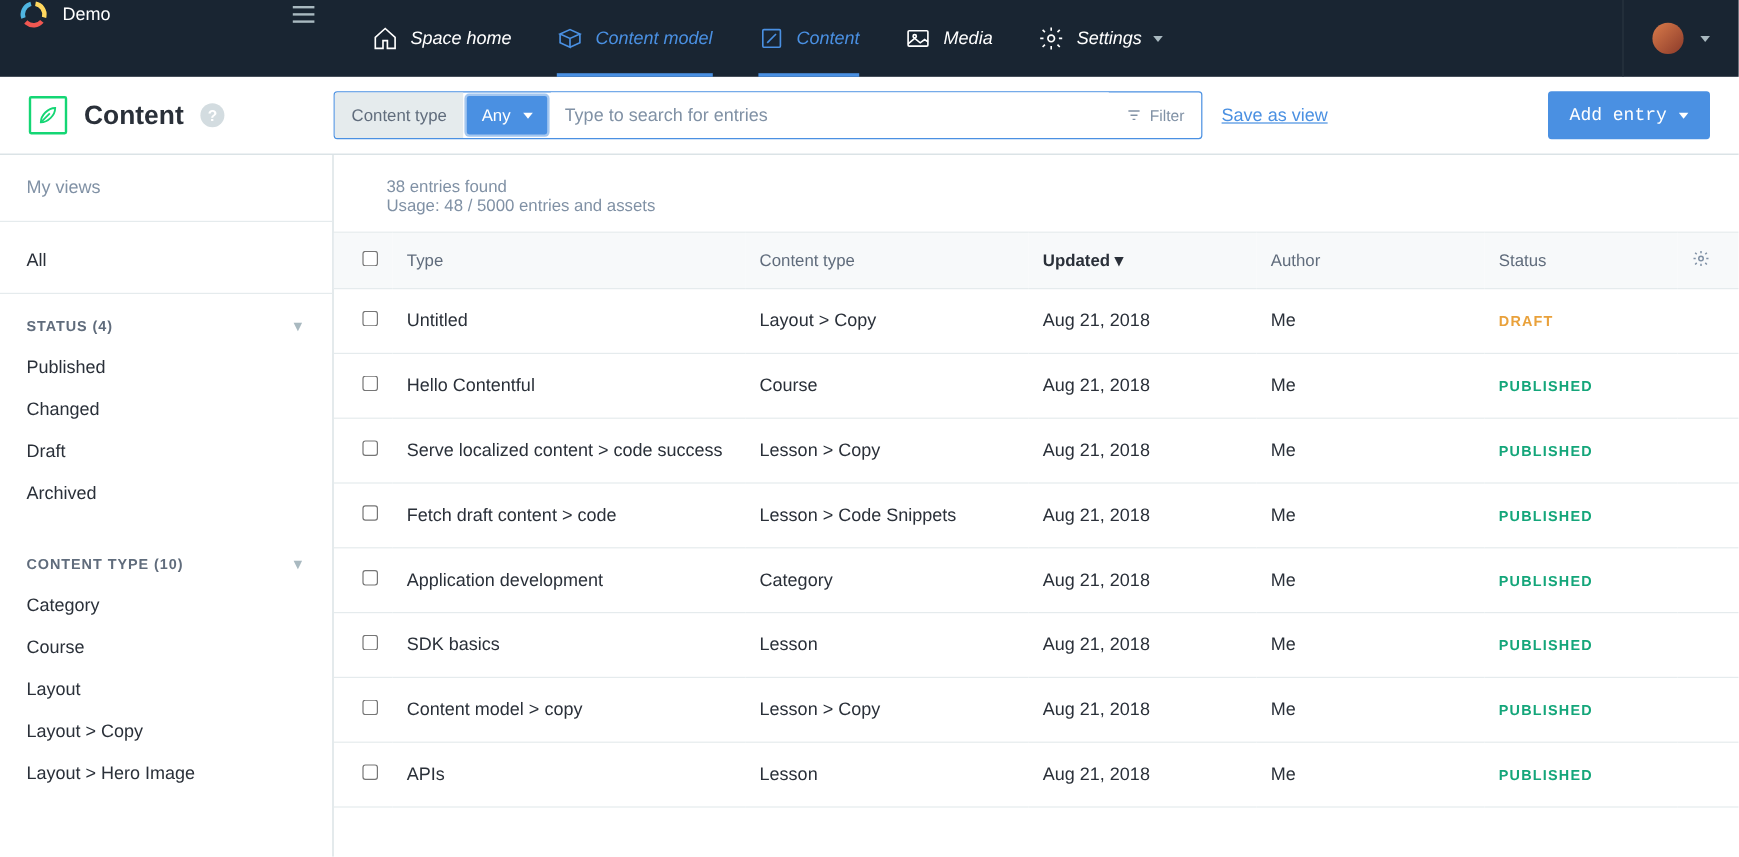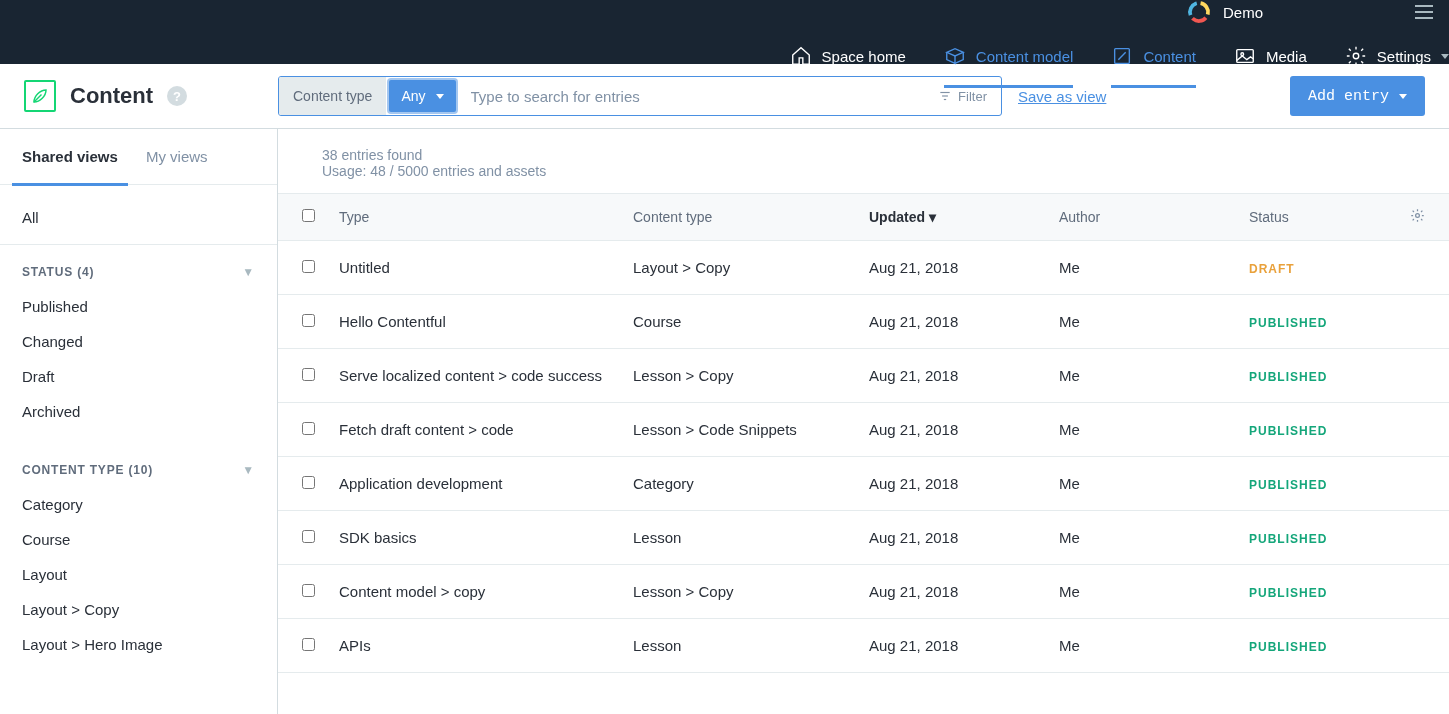--- a/index.html
+++ b/index.html
@@ -1,28 +1,28 @@
 <!DOCTYPE html>
 <html><head>
 <meta charset="utf-8">
 <style>
 * { box-sizing: border-box; margin: 0; padding: 0; }
 body { font-family: -apple-system, BlinkMacSystemFont, "Segoe UI", Helvetica, Arial, sans-serif; font-size: 14px; color: #2a3039; background: #fff; width: 1449px; height: 714px; overflow: hidden; }
 
 
-.navbar { background: #192532; height: 64px; display: flex; align-items: flex-end; color: #fff; flex-direction: column; }
+.navbar { background: #192532; height: 64px; display: flex; align-items: flex-start; color: #fff; }
 .navbar-left { width: 278px; display: flex; align-items: center; padding: 0 16px; justify-content: space-between; }
 .logo-wrap { display: flex; align-items: center; gap: 12px; }
 .logo { width: 24px; height: 24px; }
 .space-name { font-size: 15px; font-weight: 500; }
 .hamburger { width: 18px; height: 14px; display: flex; flex-direction: column; justify-content: space-between; cursor: pointer; }
 .hamburger span { display: block; height: 2px; background: #a9b9c0; }
 
 .nav-items { display: flex; align-items: center; height: 100%; padding-left: 32px; gap: 38px; flex: 1; }
-.nav-item { display: flex; align-items: center; gap: 10px; height: 64px; color: #fff; font-size: 15px; cursor: pointer; position: relative; }
+.nav-item { display: flex; align-items: center; gap: 10px; height: 64px; color: #fff; font-size: 15px; cursor: pointer; position: relative; font-style: italic; }
 .nav-item.active { color: #4a90e2; }
 .nav-item.active::after { content: ""; position: absolute; bottom: 0; left: 0; right: 0; height: 3px; background: #4a90e2; }
 .nav-icon { width: 22px; height: 22px; flex-shrink: 0; }
 
 .navbar-right { display: flex; align-items: center; gap: 14px; padding: 0 24px; height: 100%; border-left: 1px solid #2a3642; }
 .avatar { width: 26px; height: 26px; border-radius: 50%; background: linear-gradient(135deg, #d97b4a, #8b3a2a); }
 .caret-down { width: 0; height: 0; border-left: 4px solid transparent; border-right: 4px solid transparent; border-top: 5px solid #a9b9c0; }
 
 
 .toolbar { height: 65px; border-bottom: 1px solid #d3dce0; display: flex; align-items: center; }
@@ -187,21 +187,20 @@
     <button class="add-btn">
       <span>Add entry</span>
       <span class="small-caret"></span>
     </button>
   </div>
 </div>
 
 <div class="main">
   <div class="sidebar">
     <div class="tabs">
-      <div class="tab active">Shared views</div>
       <div class="tab">My views</div>
     </div>
     <div class="side-section-first">
       <div class="side-item">All</div>
     </div>
 
     <div class="side-header">
       <span>STATUS (4)</span>
       <span class="tri-down">▼</span>
     </div>

